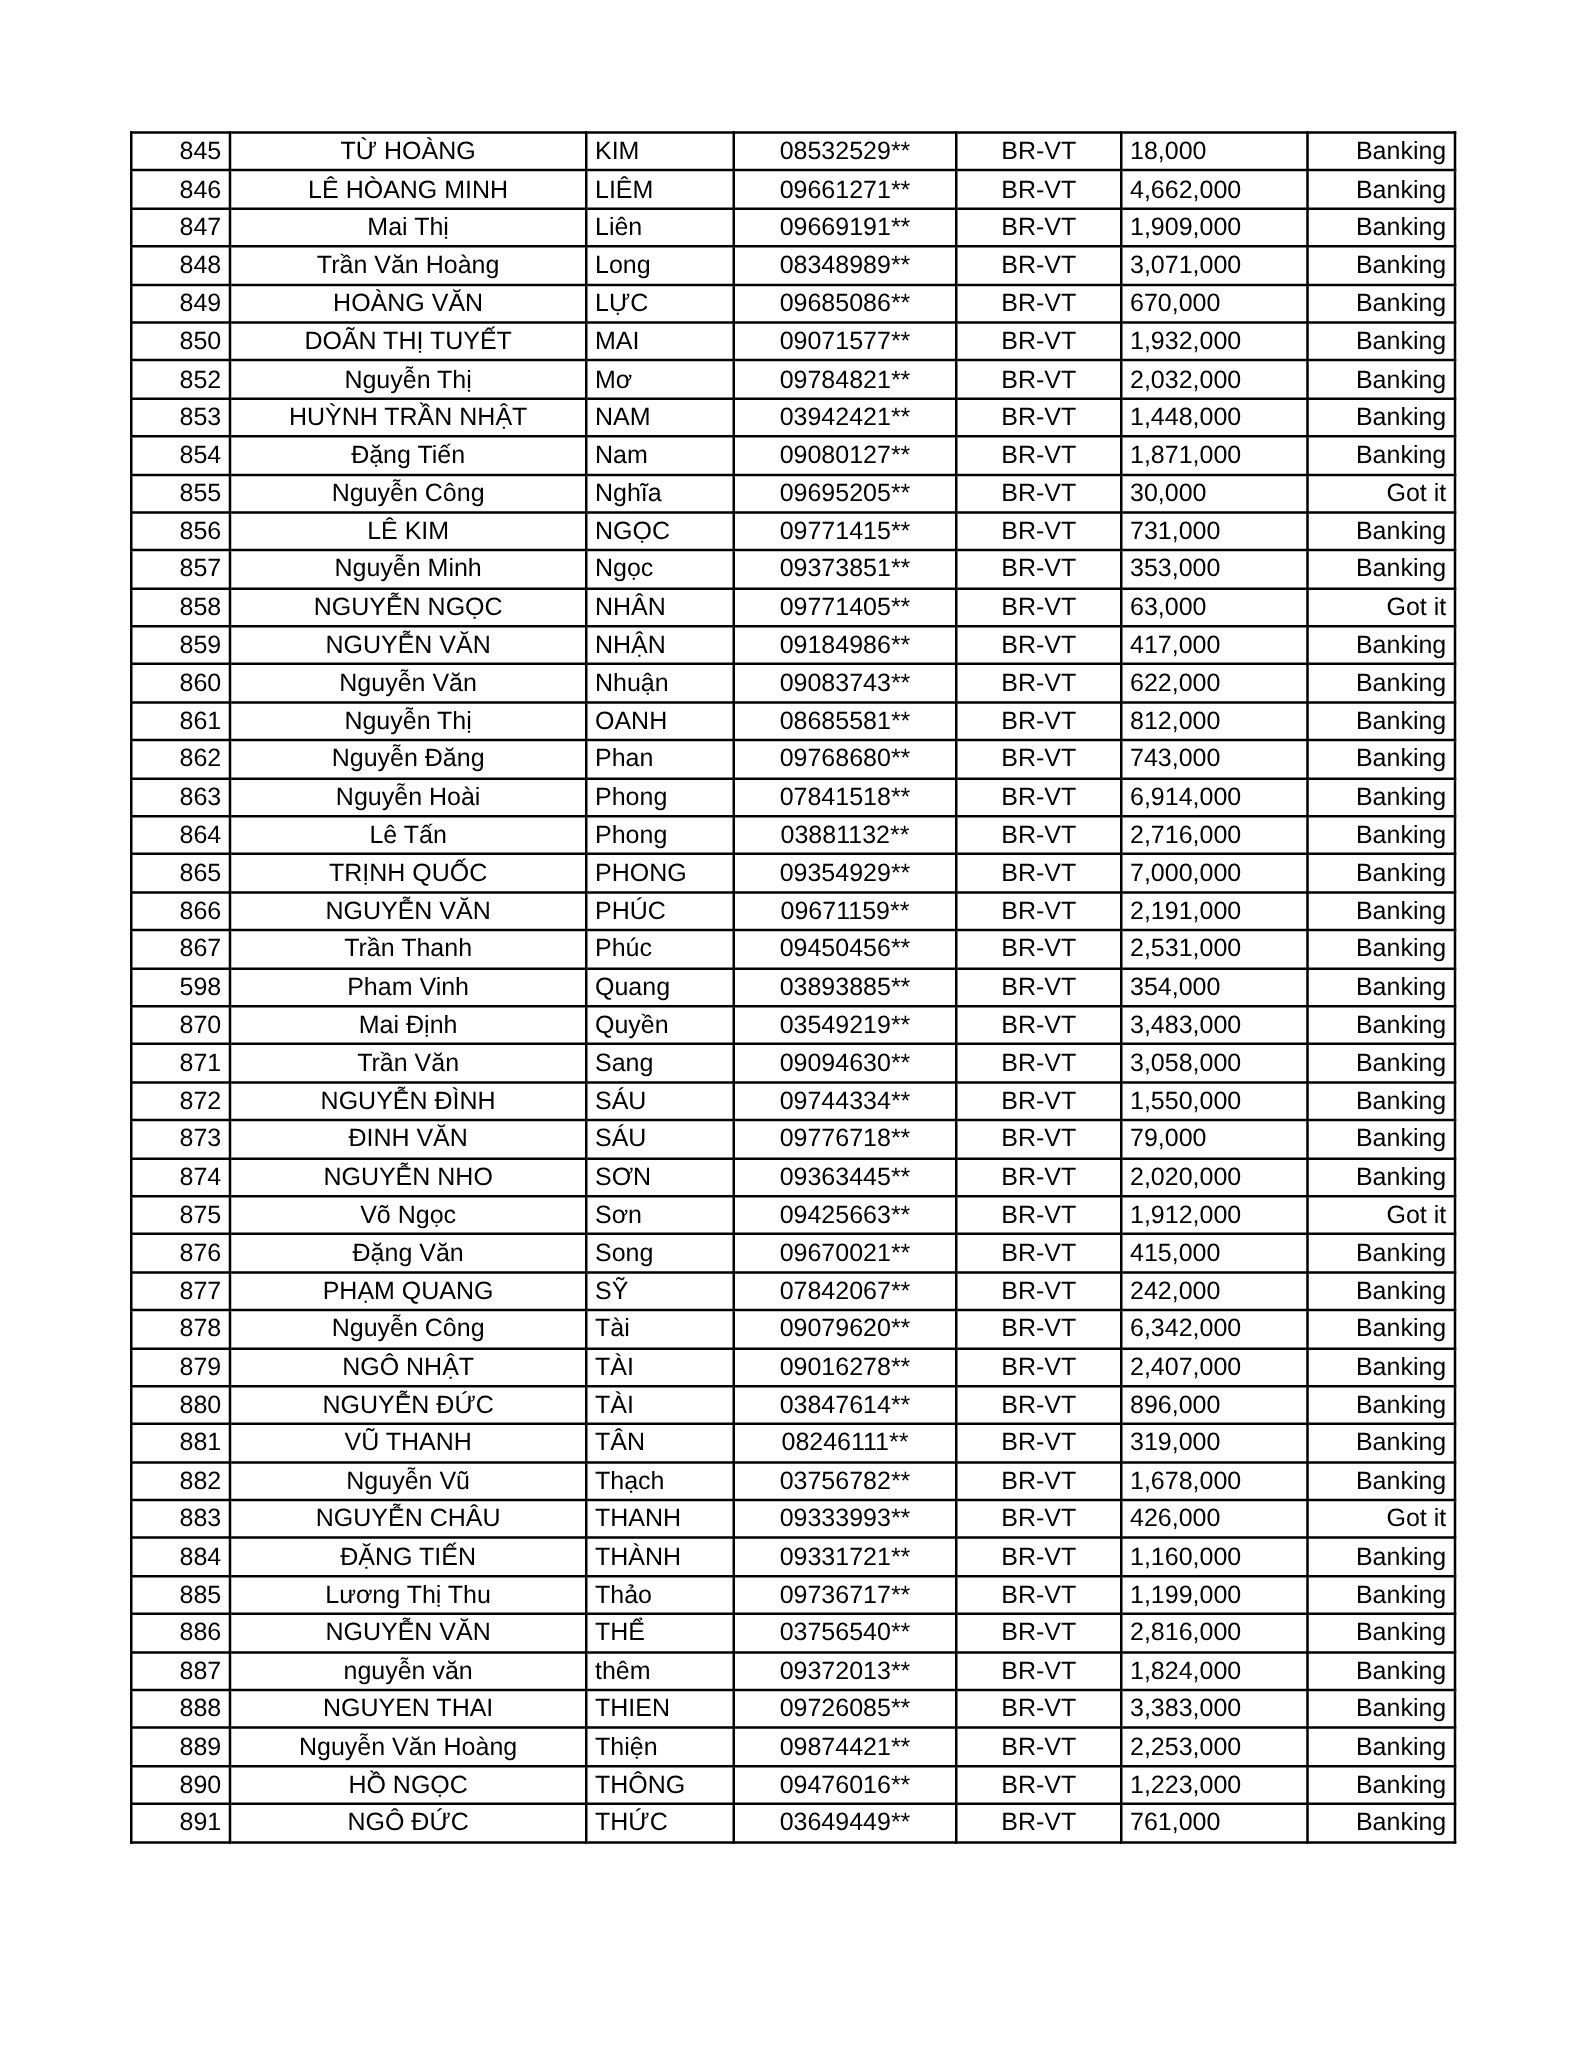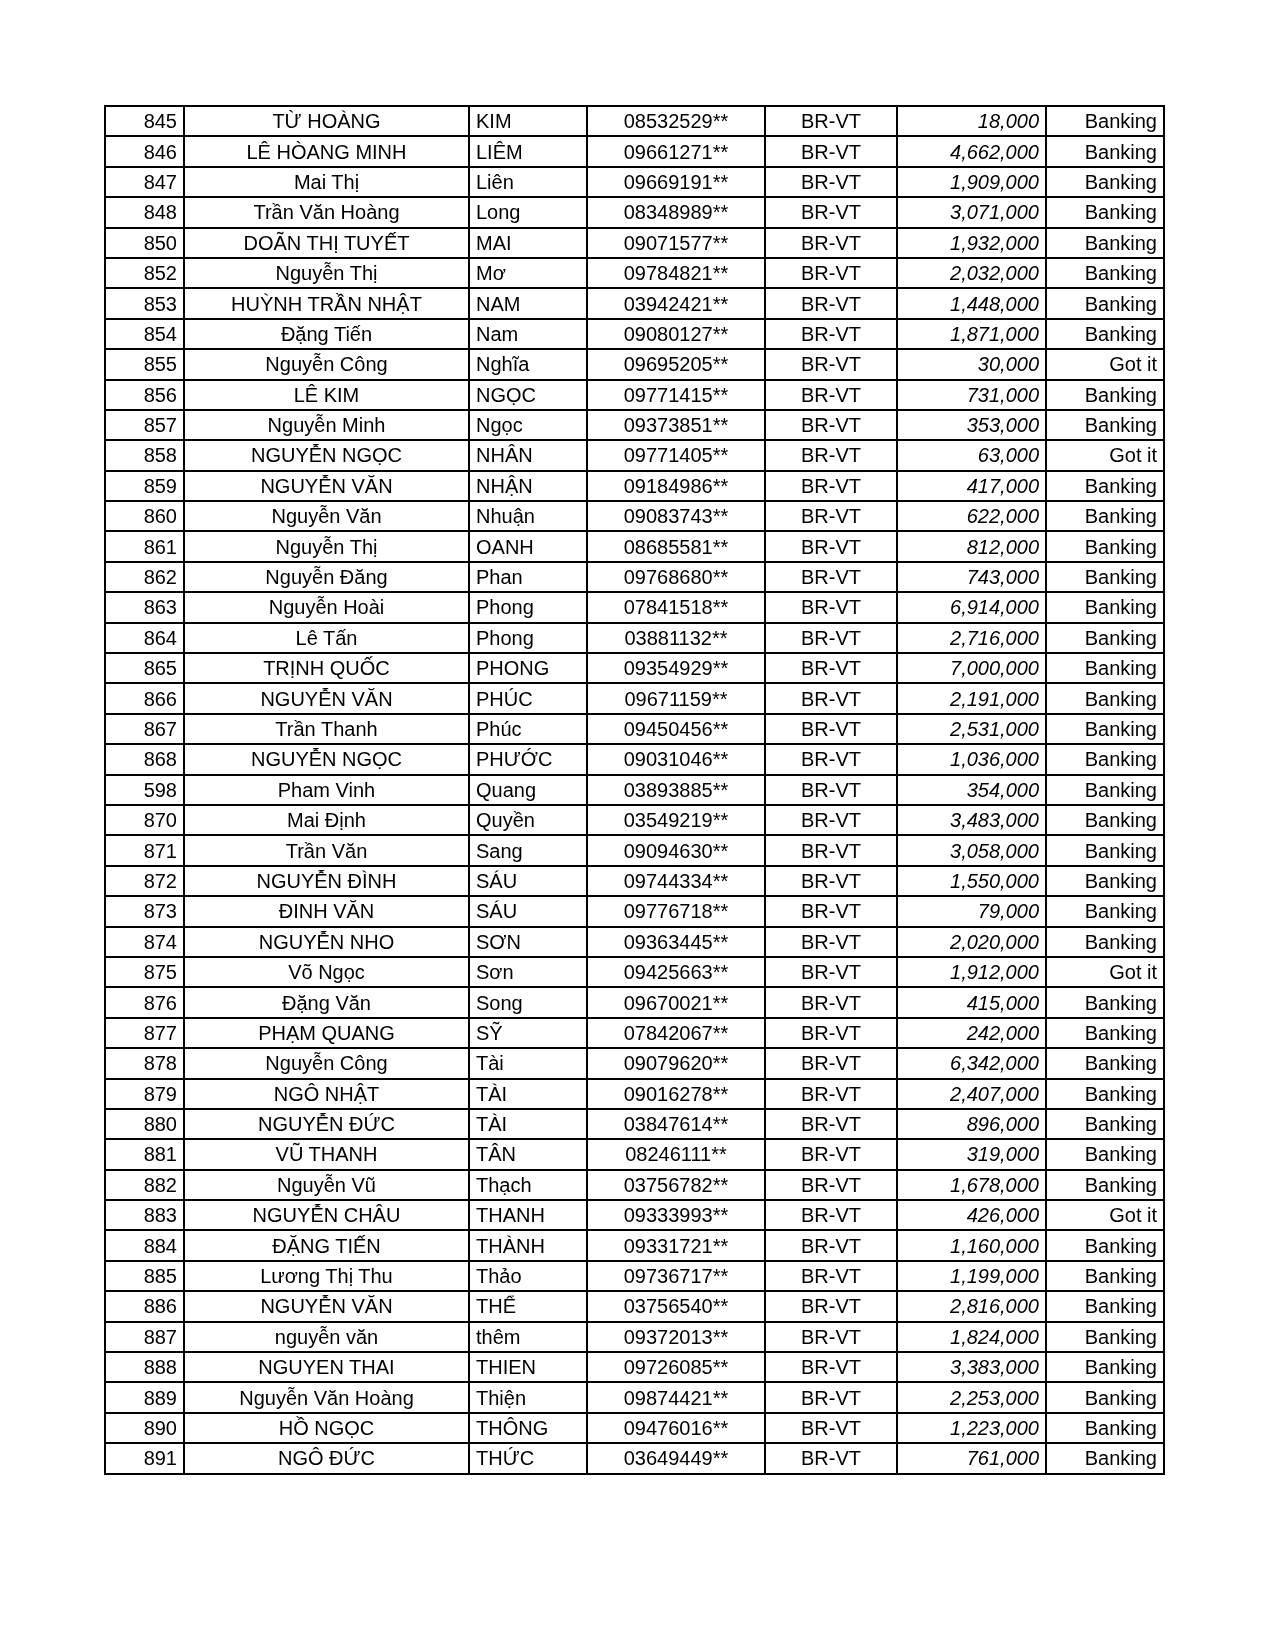--- a/index.html
+++ b/index.html
@@ -33,21 +33,21 @@
     overflow: hidden;
     white-space: nowrap;
     vertical-align: middle;
     background: #ffffff;
   }
   td.col-no     { text-align: right;  padding-right: 5px; }
   td.col-first  { text-align: center; margin-left: 37px; }
   td.col-last   { text-align: left; }
   td.col-phone  { text-align: center; }
   td.col-region { text-align: center; }
-  td.col-amount { text-align: right;  padding-right: 9px; font-style: italic; }
+  td.col-amount {  padding-right: 9px; }
   td.col-status { text-align: right;   padding-left: 10px; }
 </style>
 </head>
 <body>
 
 <div class="page">
   <table class="member-table">
     <colgroup>
       <col style="width:79px">
       <col style="width:285px">
@@ -88,20 +88,29 @@
         <tr>
           <td class="col-no">848</td>
           <td class="col-first">Trần Văn Hoàng</td>
           <td class="col-last">Long</td>
           <td class="col-phone">08348989**</td>
           <td class="col-region">BR-VT</td>
           <td class="col-amount">3,071,000</td>
           <td class="col-status">Banking</td>
         </tr>
         <tr>
+          <td class="col-no">849</td>
+          <td class="col-first">HOÀNG VĂN</td>
+          <td class="col-last">LỰC</td>
+          <td class="col-phone">09685086**</td>
+          <td class="col-region">BR-VT</td>
+          <td class="col-amount">670,000</td>
+          <td class="col-status">Banking</td>
+        </tr>
+        <tr>
           <td class="col-no">850</td>
           <td class="col-first">DOÃN THỊ TUYẾT</td>
           <td class="col-last">MAI</td>
           <td class="col-phone">09071577**</td>
           <td class="col-region">BR-VT</td>
           <td class="col-amount">1,932,000</td>
           <td class="col-status">Banking</td>
         </tr>
         <tr>
           <td class="col-no">852</td>
@@ -238,29 +247,20 @@
           <td class="col-amount">2,191,000</td>
           <td class="col-status">Banking</td>
         </tr>
         <tr>
           <td class="col-no">867</td>
           <td class="col-first">Trần Thanh</td>
           <td class="col-last">Phúc</td>
           <td class="col-phone">09450456**</td>
           <td class="col-region">BR-VT</td>
           <td class="col-amount">2,531,000</td>
-          <td class="col-status">Banking</td>
-        </tr>
-        <tr>
-          <td class="col-no">868</td>
-          <td class="col-first">NGUYỄN NGỌC</td>
-          <td class="col-last">PHƯỚC</td>
-          <td class="col-phone">09031046**</td>
-          <td class="col-region">BR-VT</td>
-          <td class="col-amount">1,036,000</td>
           <td class="col-status">Banking</td>
         </tr>
         <tr>
           <td class="col-no">598</td>
           <td class="col-first">Pham Vinh</td>
           <td class="col-last">Quang</td>
           <td class="col-phone">03893885**</td>
           <td class="col-region">BR-VT</td>
           <td class="col-amount">354,000</td>
           <td class="col-status">Banking</td>

